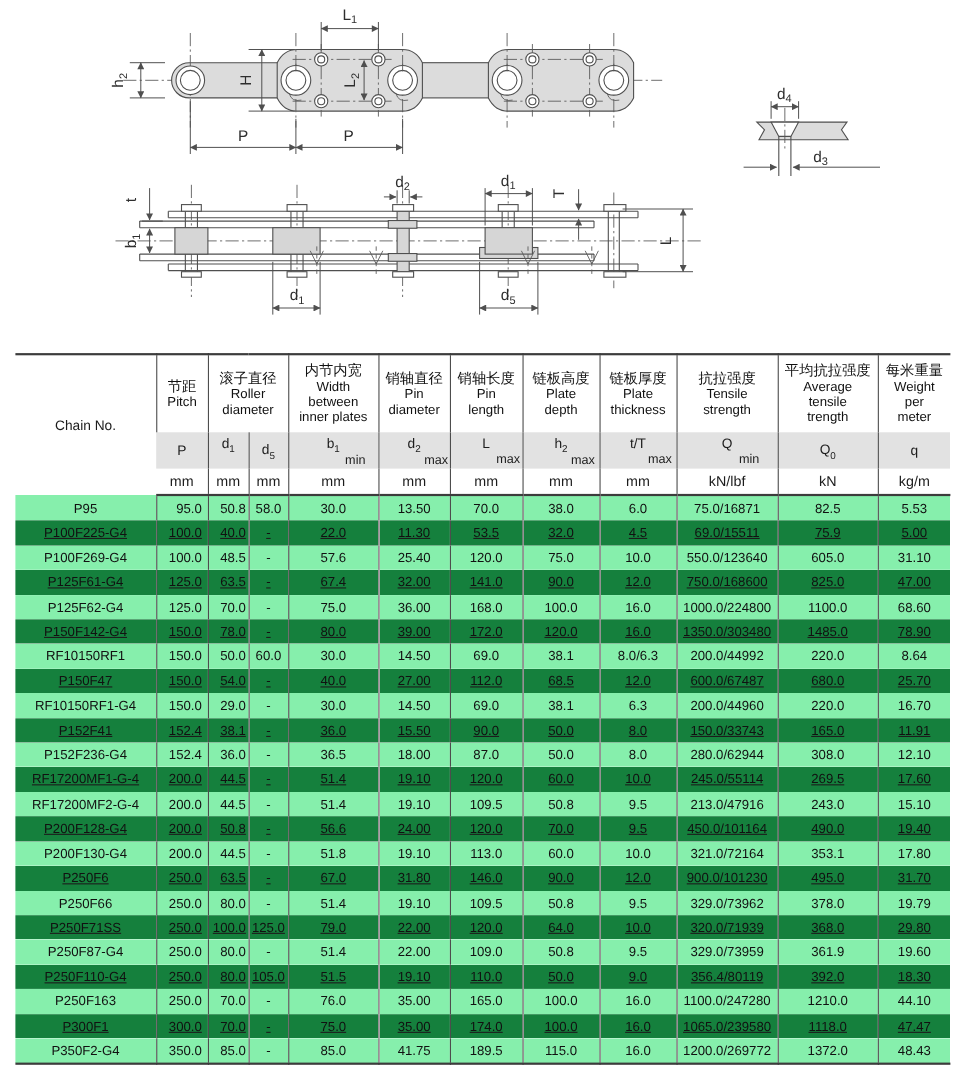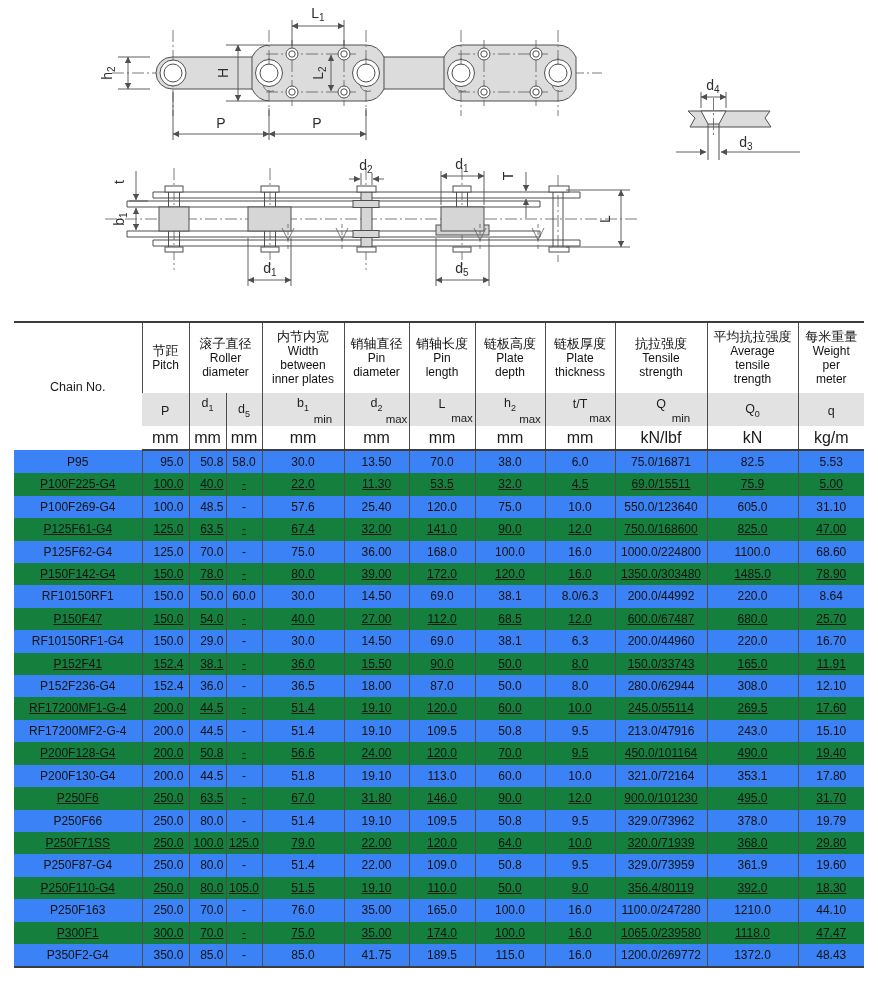--- a/index.html
+++ b/index.html
@@ -16,24 +16,24 @@
   .spec th:first-child,.spec td:first-child{border-left:none;}
   .spec thead th{white-space:normal;}
   tr.grp th{background:#fff;vertical-align:middle;height:66px;padding:2px 1px;text-align:center;}
   tr.grp .zh{font-size:13px;line-height:1.25;color:#111;}
   tr.grp .en{font-size:12px;line-height:1.16;white-space:pre-line;color:#111;}
   th.chain{font-size:12.5px;text-align:center;background:#fff;}
   tr.sym th{background:#e2e2e2;height:33px;text-align:center;vertical-align:middle;padding:0;}
   tr.sym .m{font-size:12.5px;}
   tr.sym sub{font-size:9px;}
   tr.sym .l2{font-size:11.5px;line-height:1;margin-top:1px;margin-left:40px;}
-  tr.unit th{height:21px;background:#fff;font-size:16px;text-align:center;
+  tr.unit th{height:21px;background:#fff;font-size:13px;text-align:center;
              border-bottom:2px solid #3c3c3c;vertical-align:middle;}
   tbody td{height:22.4px;line-height:22.4px;padding:0;font-size:12px;text-align:center;color:#111;}
-  tbody tr.odd{background:#3b82f6;}
+  tbody tr.odd{background:#86efac;}
   tbody tr.even{background:#15803d;text-decoration:underline;}
   tbody td.c0{text-align:center;}
   tbody td.c1{text-align:right;padding-right:5px;}
   tbody td.c2{text-align:right;padding-right:2px;}
 
   
   .dline{stroke:#4f4f4f;stroke-width:1;fill:none;}
   .dthin{stroke:#5a5a5a;stroke-width:0.8;fill:none;}
   .cl{stroke:#5a5a5a;stroke-width:0.8;fill:none;stroke-dasharray:12 3 2 3;}
   .plate{fill:#dcdcdc;stroke:#4f4f4f;stroke-width:1;}

